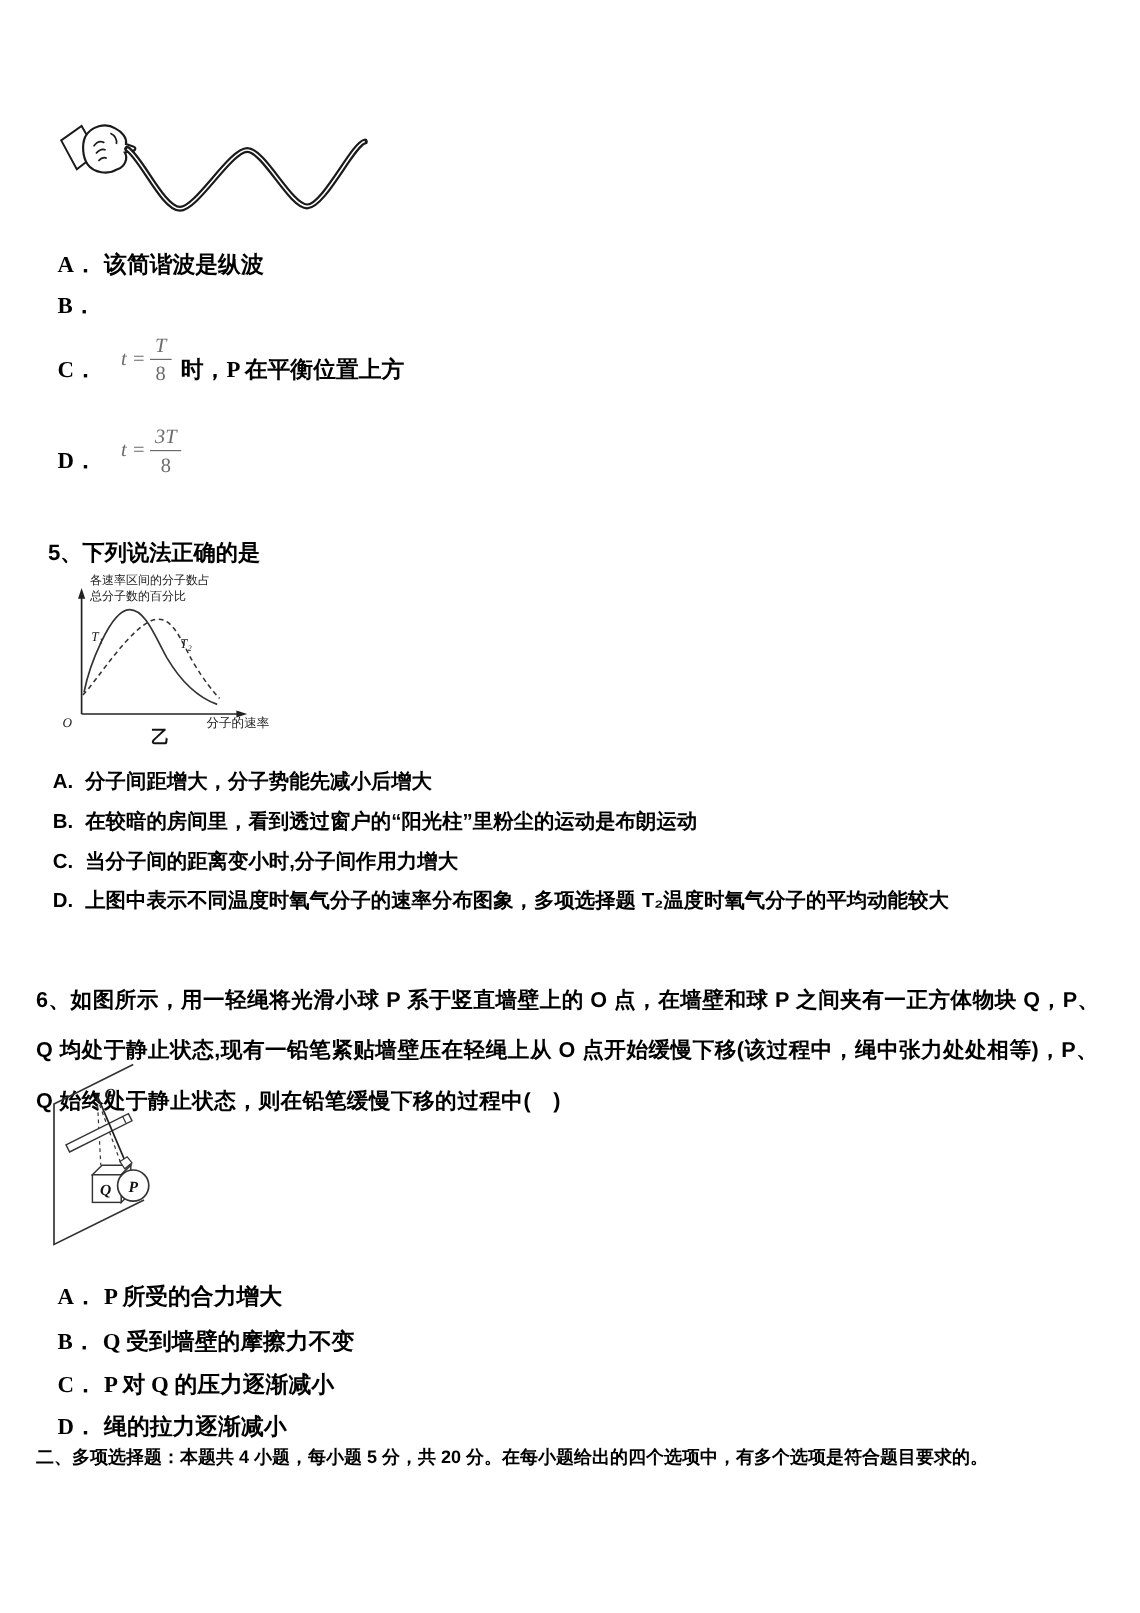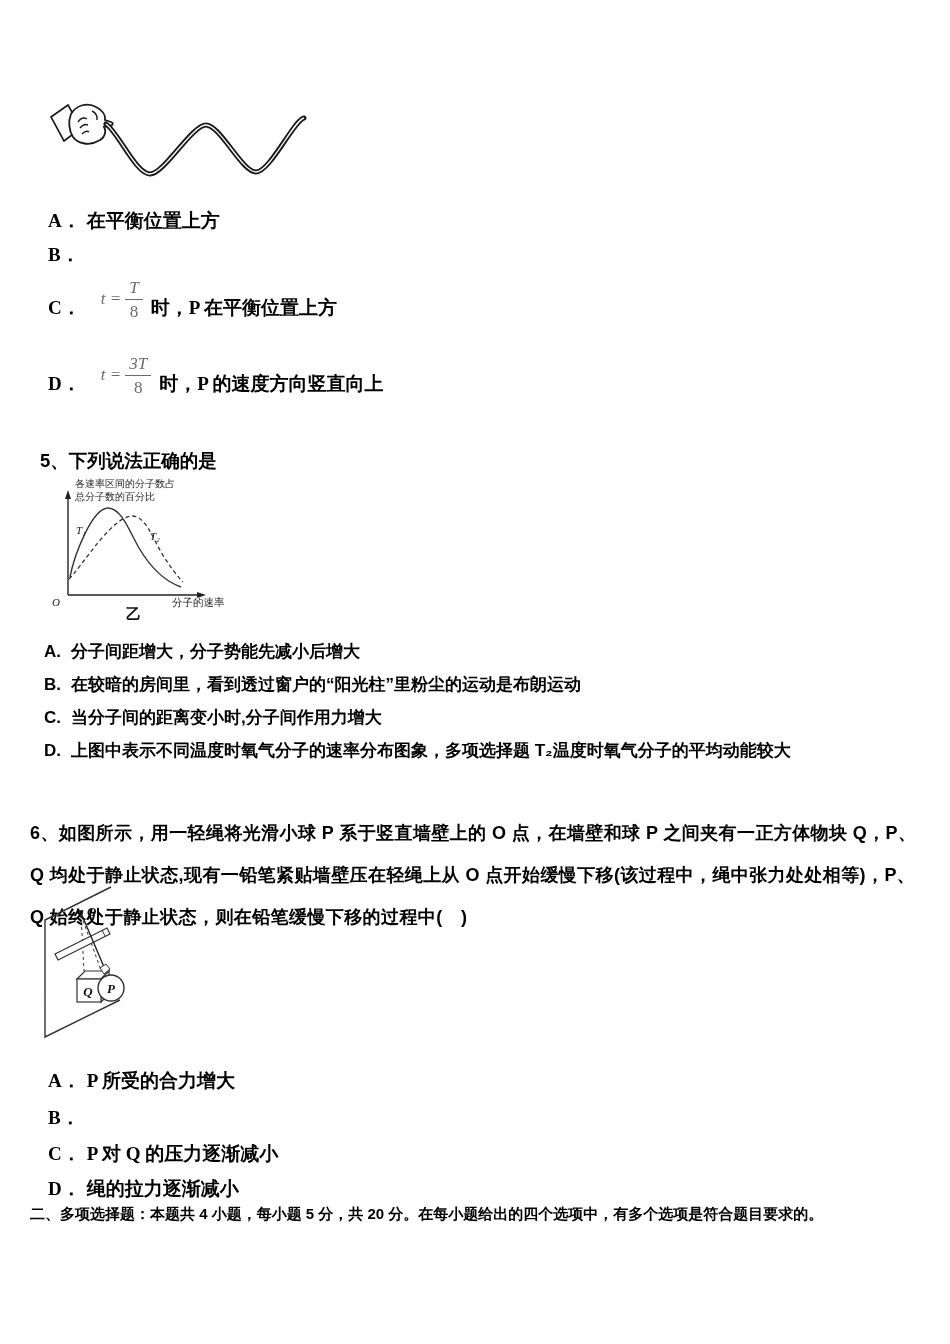--- a/index.html
+++ b/index.html
@@ -39,42 +39,41 @@
   <path d="M23,14 C28,5 40,2 48,7 C54,10 58,15 57,20 L63,22 C66,23 65,26 61,26 L56,27
            C59,32 56,39 50,41 C42,46 30,44 25,37 C21,31 20,21 23,14 Z" fill="#fff" stroke="#1a1a1a" stroke-width="1.8"></path>
   <path d="M30,22 q4,-6 9,-3 M32,28 q4,-5 8,-3 M34,34 q4,-4 7,-2 M44,11 q6,3 5,9" fill="none" stroke="#1a1a1a" stroke-width="1.4"></path>
 
   <path d="M58,24 C70,32 88,74 102,74 C116,74 144,25 158,25 C172,25 194,72 208,72 C222,72 246,20 256,18" fill="none" stroke="#1a1a1a" stroke-width="5" stroke-linecap="round"></path>
   <path d="M58,24 C70,32 88,74 102,74 C116,74 144,25 158,25 C172,25 194,72 208,72 C222,72 246,20 256,18" fill="none" stroke="#ffffff" stroke-width="1.3"></path>
 </svg>
 
 <div class="row serif-row" style="left:48px;top:208px;">
   <span class="opt-label">A．</span>
-  <span class="opt-text">在平衡位置上方</span>
+  <span class="opt-text">该简谐波是纵波</span>
 </div>
 <div class="row serif-row" style="left:48px;top:242px;">
   <span class="opt-label">B．</span>
 </div>
 <div class="row fml-row" style="left:48px;top:278px;">
   <span class="opt-label drop">C．</span>
   <span class="fml-lhs">t =</span>
   <span class="frac">
     <span class="num">T</span>
     <span class="den">8</span>
   </span>
   <span class="opt-text drop">时，P 在平衡位置上方</span>
 </div>
 <div class="row fml-row" style="left:48px;top:354px;">
   <span class="opt-label drop">D．</span>
   <span class="fml-lhs">t =</span>
   <span class="frac">
     <span class="num">3T</span>
     <span class="den">8</span>
   </span>
-  <span class="opt-text drop">时，P 的速度方向竖直向上</span>
 </div>
 
 <div class="q-title" style="left:40px;top:448px;">
   <span>5、</span><span>下列说法正确的是</span>
 </div>
 
 <svg class="abs" style="left:40px;top:470px;" width="200" height="155" viewBox="0 0 200 155">
   <text x="35" y="17" font-size="10" font-family="Liberation Sans,sans-serif" fill="#222">各速率区间的分子数占</text>
   <text x="35" y="30" font-size="10" font-family="Liberation Sans,sans-serif" fill="#222">总分子数的百分比</text>
 
@@ -137,20 +136,21 @@
   <text x="50" y="113" font-size="13" font-style="italic" font-weight="700" fill="#111" text-anchor="middle">Q</text>
   <text x="73" y="110" font-size="13" font-style="italic" font-weight="700" fill="#111" text-anchor="middle">P</text>
 </svg>
 
 <div class="row serif-row" style="left:48px;top:1068px;">
   <span class="opt-label">A．</span>
   <span class="opt-text">P 所受的合力增大</span>
 </div>
 <div class="row serif-row" style="left:48px;top:1105px;">
   <span class="opt-label">B．</span>
+  <span class="opt-text">Q 受到墙壁的摩擦力不变</span>
 </div>
 <div class="row serif-row" style="left:48px;top:1141px;">
   <span class="opt-label">C．</span>
   <span class="opt-text">P 对 Q 的压力逐渐减小</span>
 </div>
 <div class="row serif-row" style="left:48px;top:1176px;">
   <span class="opt-label">D．</span>
   <span class="opt-text">绳的拉力逐渐减小</span>
 </div>
 

